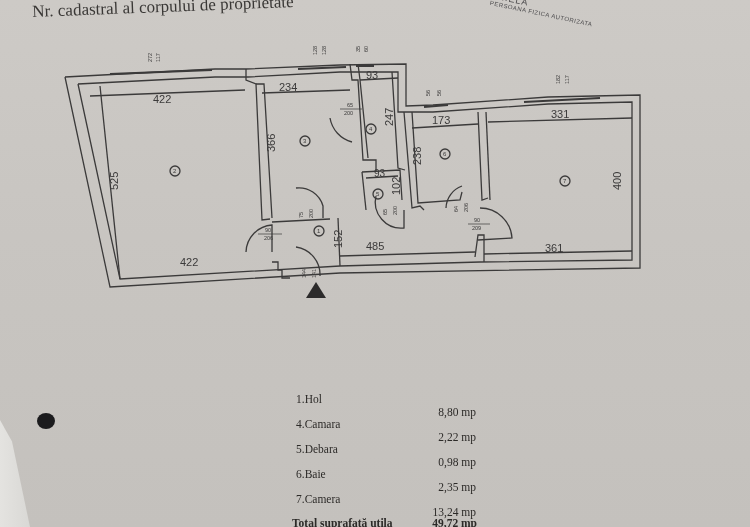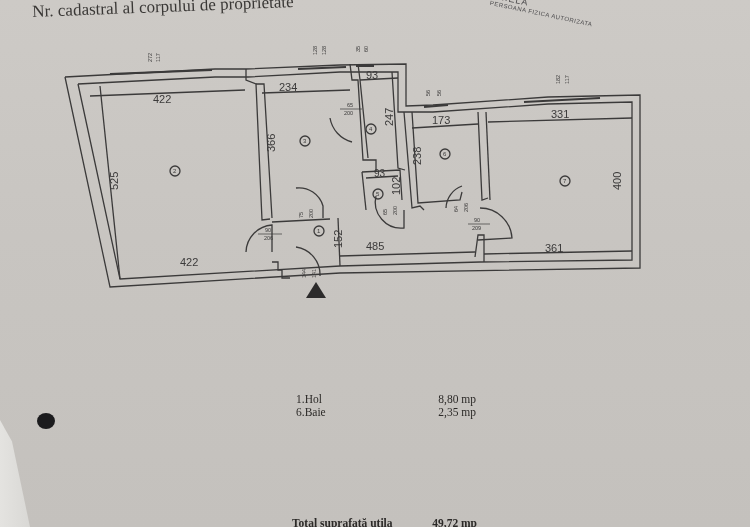--- a/index.html
+++ b/index.html
@@ -27,21 +27,21 @@
     position:absolute; left:482px; top:0px; font-size:9px;
     transform: rotate(12deg); color:#4b4a4c; letter-spacing:1px;
     font-family:"Liberation Sans", sans-serif;
   }
   .stamp .l2 { display:block; font-size:6px; margin-left:8px; letter-spacing:0.5px; }
   svg.plan { position:absolute; left:0; top:0; }
   .legend {
     position:absolute; left:296px; top:393px; width:180px;
     font-size:11.5px; line-height:12.5px;
   }
-  .legend .row { display:flex; justify-content:space-between; }
+  .legend .row { display:flex; justify-content:space-between;flex-direction:column; }
   .legend .row .lab { white-space:nowrap; }
   .legend .row .val { white-space:nowrap; text-align:right; }
   .total {
     position:absolute; left:292px; top:509px; width:185px;
     font-size:11.5px; font-weight:bold; display:flex; justify-content:space-between;margin-top:8px;
   }
   .dot {
     position:absolute; left:37px; top:413px; width:18px; height:16px;
     border-radius:50%; background:#1b1b1d;
   }
@@ -197,20 +197,32 @@
 </svg>
 
 <div class="dot"></div>
 
 <div class="legend">
   <div class="row">
       <span class="lab">1.Hol</span>
       <span class="val">8,80 mp</span>
     </div>
   <div class="row">
+      <span class="lab">4.Camara</span>
+      <span class="val">2,22 mp</span>
+    </div>
+  <div class="row">
+      <span class="lab">5.Debara</span>
+      <span class="val">0,98 mp</span>
+    </div>
+  <div class="row">
       <span class="lab">6.Baie</span>
       <span class="val">2,35 mp</span>
+    </div>
+  <div class="row">
+      <span class="lab">7.Camera</span>
+      <span class="val">13,24 mp</span>
     </div>
 </div>
 <div class="total">
   <span>Total suprafată utila</span>
   <span>49,72 mp</span>
 </div>
 
 </body></html>

